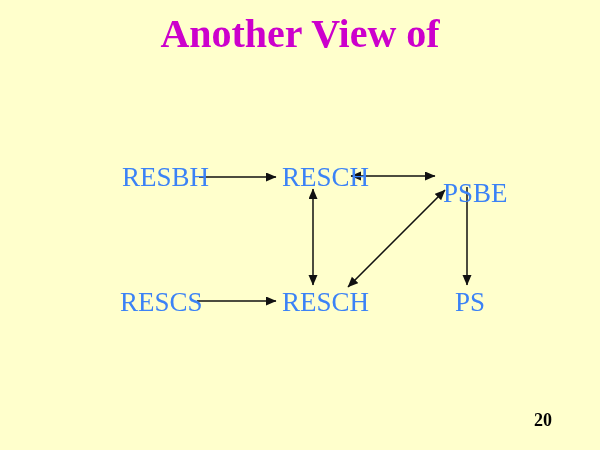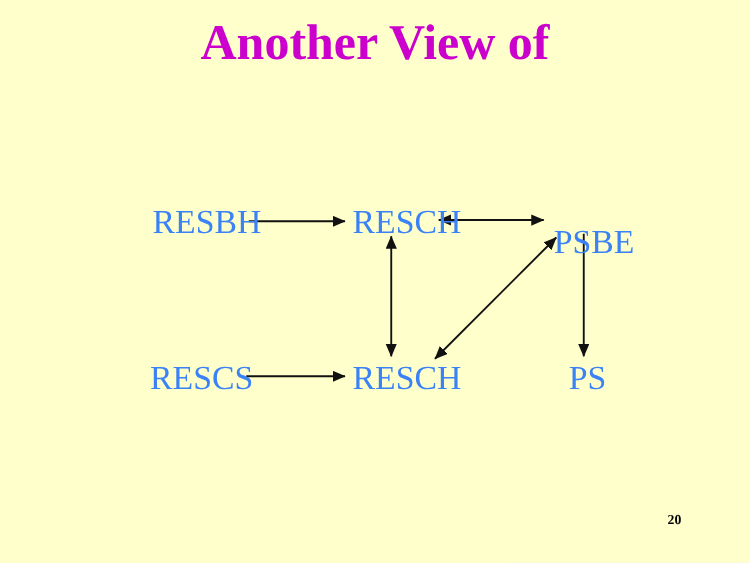--- a/index.html
+++ b/index.html
@@ -37,21 +37,21 @@
     font-size: 27px;
     line-height: 23px;
     color: #3b82f6;
     white-space: nowrap;
   }
   .page-number {
     position: absolute;
     left: 534px;
     top: 410px;
     font-weight: bold;
-    font-size: 11px;
+    font-size: 18px;
     color: #000;
   }
 </style>
 </head>
 <body>
 
 <div class="slide" style="background: rgb(255, 255, 204);">
   <div class="title" style="color: rgb(204, 0, 204);">
     <div>Another View of</div>
   </div>

